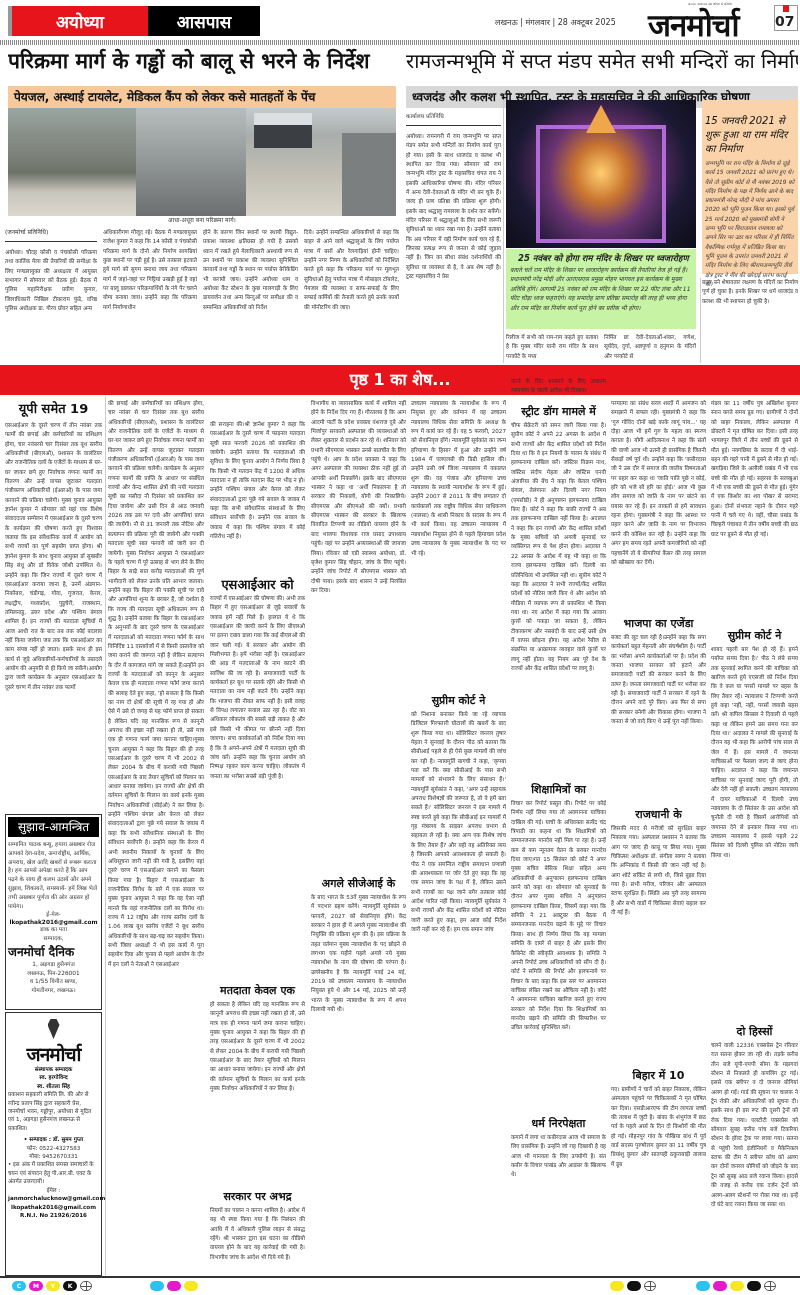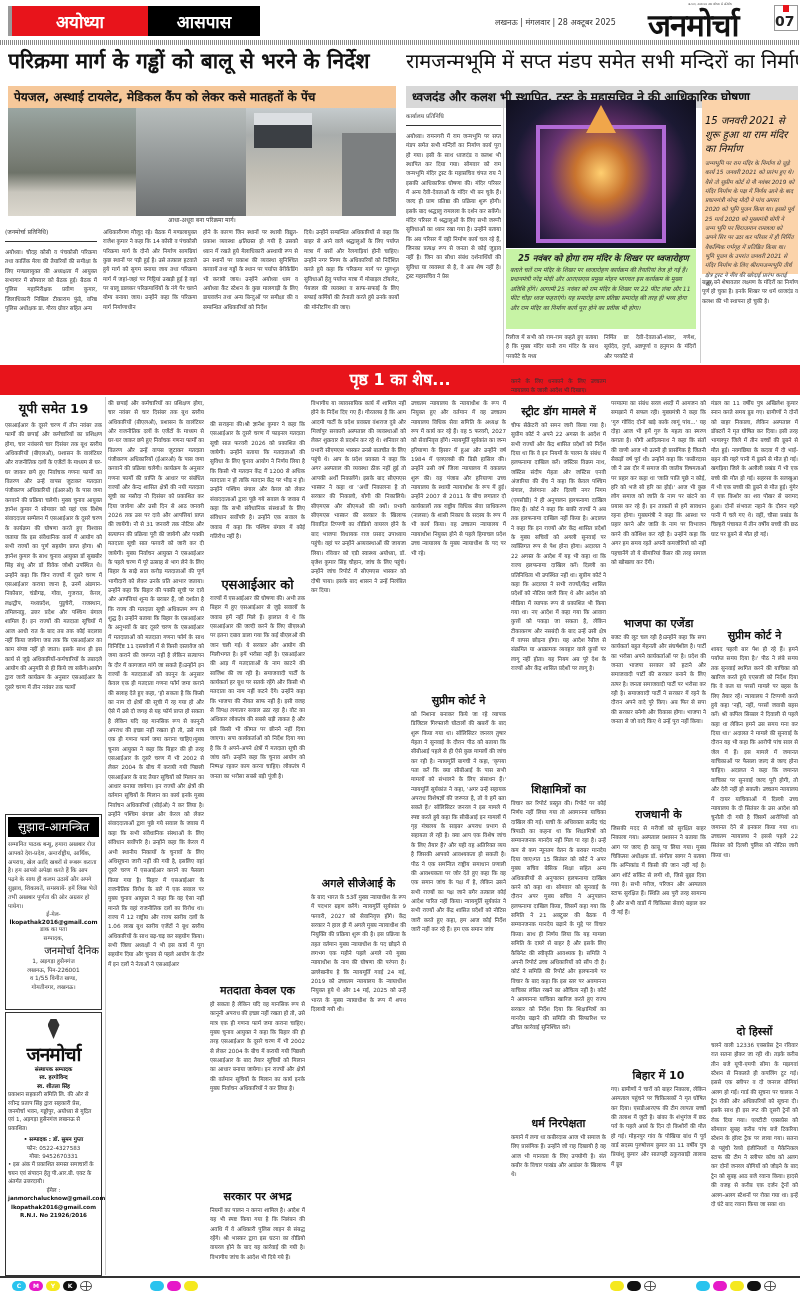--- a/index.html
+++ b/index.html
@@ -36,21 +36,21 @@
 .byline{font-size:6px;color:#333;padding-bottom:5px;border-bottom:1.5px solid #333;margin-bottom:6px}
 .banner{left:0;top:365px;width:800px;height:30px;background:#e8141b}
 .banner span{position:absolute;right:0;left:0;text-align:center;color:#fff;font-size:16px;font-weight:bold;line-height:30px}
 .hsec{font-size:13px;font-weight:bold;color:#111;text-align:center;margin:4px 0 4px;line-height:16px}
 .subhead{font-size:11px;font-weight:bold;color:#111;text-align:center;line-height:14px;margin:0 0 2px}
 .sugbox{left:5px;top:814px;width:97px;height:196px;border:1px solid #333;padding:2px}
 .sugbox .sghead{background:#000;color:#fff;font-size:12px;text-align:center;line-height:20px;margin-bottom:3px}
 .sugbox .sgt{font-size:5.8px;color:#333;line-height:8.8px}
 .sugbox .center{text-align:center}
 .sugbox .email{font-size:5.8px;font-weight:bold;color:#111;text-align:center}
-.sugbox .jd{font-size:10px;font-weight:normal;text-align:right;color:#111}
+.sugbox .jd{font-size:12px;font-weight:bold;text-align:left;color:#111}
 .impbox{left:5px;top:1012px;width:97px;height:264px;border:1px solid #333;padding:2px}
 .impbox .ilogo-top{height:28px;display:flex;justify-content:center;align-items:center}
 .impbox .pen{width:12px;height:20px;background:#333;clip-path:polygon(50% 100%,100% 30%,75% 0,25% 0,0 30%)}
 .impbox .ilogo{font-family:"DejaVu Serif",serif;font-size:19px;font-weight:bold;text-align:center;color:#111;line-height:22px;letter-spacing:-1px}
 .impbox .it{font-size:5.6px;color:#333;line-height:8.4px;text-align:center}
 .impbox .il{font-size:5.6px;color:#333;line-height:8.4px}
 .dot{position:absolute;top:1281px;width:14px;height:10px;border-radius:5px;font-size:6px;color:#fff;text-align:center;line-height:10px;font-weight:bold}
 .cross{position:absolute;top:1281px;width:12px;height:10px;border:1px solid #555;border-radius:6px}
 .cross::before{content:"";position:absolute;left:5px;top:0;width:1px;height:8px;background:#555}
 .cross::after{content:"";position:absolute;left:0;top:4px;width:10px;height:1px;background:#555}

